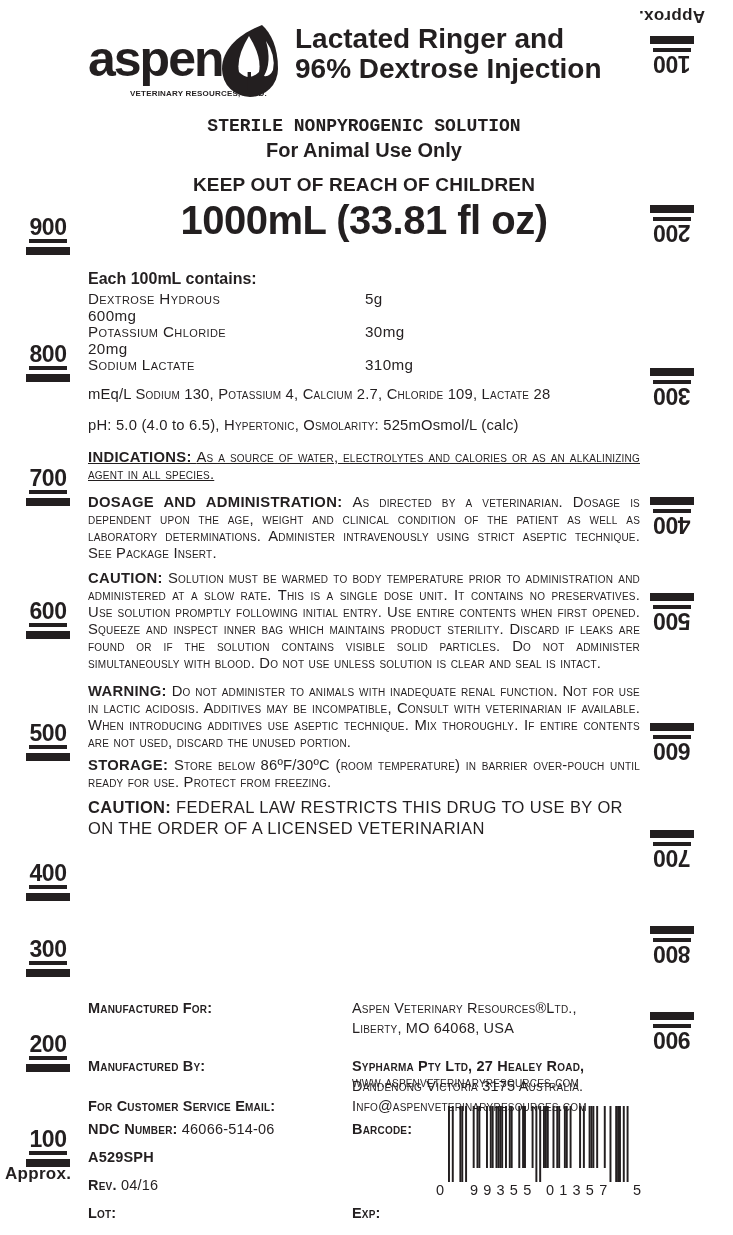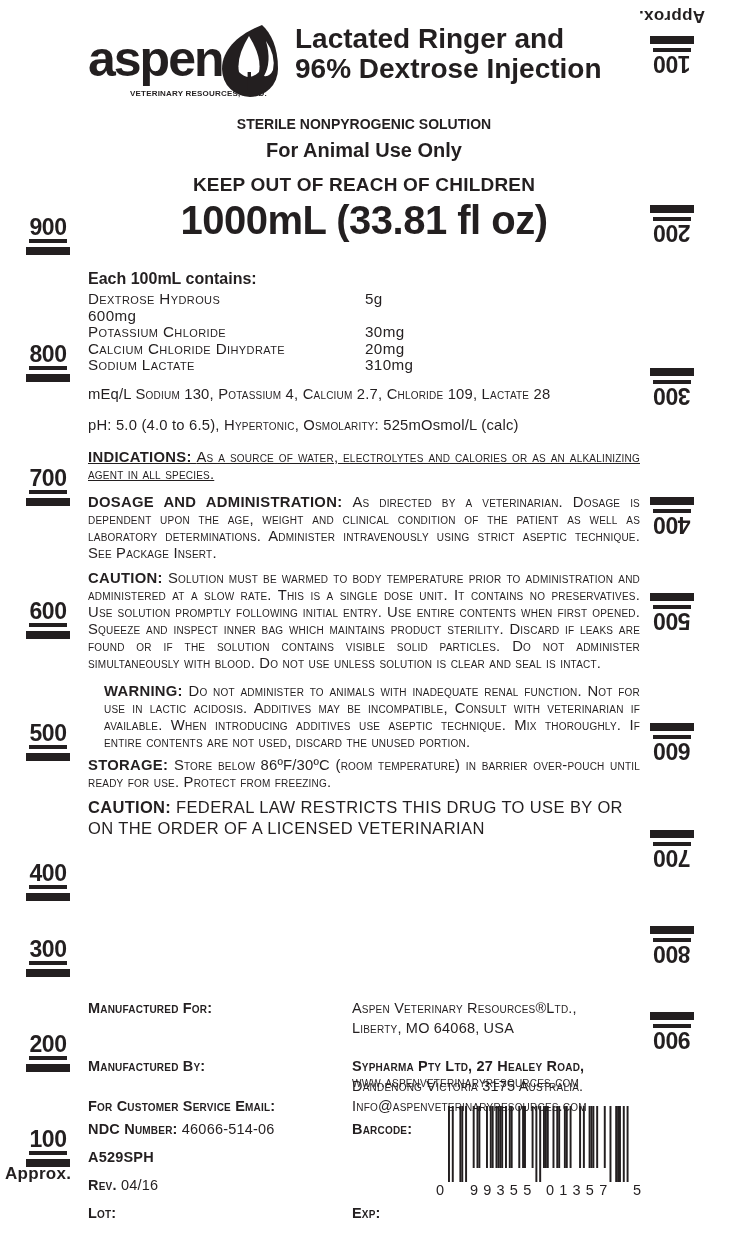--- a/index.html
+++ b/index.html
@@ -27,41 +27,41 @@
   .content{position:absolute;left:88px;top:0;width:552px;}
 
   .header{position:absolute;top:22px;left:0;width:552px;height:84px;}
   .logo{position:absolute;left:0;top:0;width:200px;height:84px;}
   .logo-word{position:absolute;left:0;top:12px;font-size:50px;line-height:50px;font-weight:700;letter-spacing:-2px;}
   .logo-sub{position:absolute;left:42px;top:67px;font-size:8px;font-weight:700;letter-spacing:0.2px;white-space:nowrap;}
   .logo-drop{position:absolute;left:131px;top:2px;}
   .title{position:absolute;left:207px;top:2px;font-size:28px;line-height:30px;font-weight:700;white-space:nowrap;}
 
   .cline{position:absolute;left:0;width:552px;text-align:center;font-weight:700;white-space:nowrap;}
-  #sterile{top:116px;font-size:14px;}
+  #sterile{top:116px;font-size:18px;font-family:Liberation Mono, monospace;}
   #animal{top:139px;font-size:20px;}
   #keepout{top:174px;font-size:19px;letter-spacing:0.2px;}
   #volume{top:198px;font-size:40px;letter-spacing:-0.5px;}
 
   .contents{position:absolute;left:0;top:269px;width:552px;}
   .contents-heading{font-size:16px;font-weight:700;line-height:19px;margin-bottom:3px;}
   .crow{display:flex;font-size:15.2px;line-height:16.5px;letter-spacing:0.4px;}
   .crow .nm{width:277px;}
 
   .aline{position:absolute;left:0;width:552px;font-size:14.8px;white-space:nowrap;letter-spacing:0.2px;}
   #meq{top:386px;}
   #ph{top:417px;}
 
   .sections{position:absolute;left:0;top:449px;width:552px;}
   .sec{font-size:14.8px;line-height:17px;letter-spacing:0.2px;text-align:justify;margin:0;}
   .sec .sec-label{font-weight:700;letter-spacing:0.3px;}
   .sec-ind{margin-bottom:11px;text-decoration:underline;}
   .sec-dos{margin-bottom:8px;}
   .sec-cau{margin-bottom:11px;}
-  .sec-war{margin-bottom:6px;margin-left:16px;}
+  .sec-war{margin-bottom:6px;}
   .sec-sto{margin-bottom:6px;}
   .federal{font-variant:normal;font-size:16.5px;line-height:20.5px;letter-spacing:0.4px;text-align:left;}
 
   .frow{position:absolute;left:0;width:552px;font-size:14.5px;line-height:20px;letter-spacing:0.2px;}
   .frow .flabel{position:absolute;left:0;top:0;font-weight:700;}
   .frow .fvalue{position:absolute;left:264px;top:0;}
   #row-mfg-for{top:998px;}
   #row-mfg-by{top:1056px;}
   #row-cs{top:1096px;}
   #row-ndc{top:1119px;}
@@ -190,21 +190,20 @@
           <span class="amt">5g</span>
         </div>
         <div class="crow">
           <span class="amt">600mg</span>
         </div>
         <div class="crow">
           <span class="nm sc">Potassium Chloride</span>
           <span class="amt">30mg</span>
         </div>
         <div class="crow">
-          <span class="nm sc">Calcium Chloride Dihydrate</span>
           <span class="amt">20mg</span>
         </div>
         <div class="crow">
           <span class="nm sc">Sodium Lactate</span>
           <span class="amt">310mg</span>
         </div>
       </div>
   </div>
 
   <div id="meq" class="aline"><span>mEq/L </span><span class="sc">Sodium 130, Potassium 4, Calcium 2.7, Chloride 109, Lactate 28</span></div>

